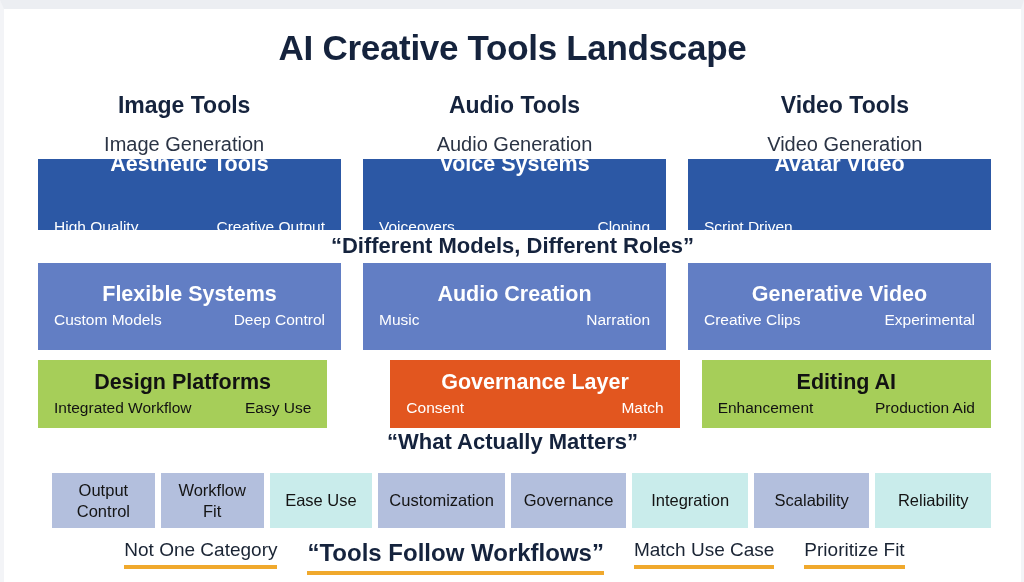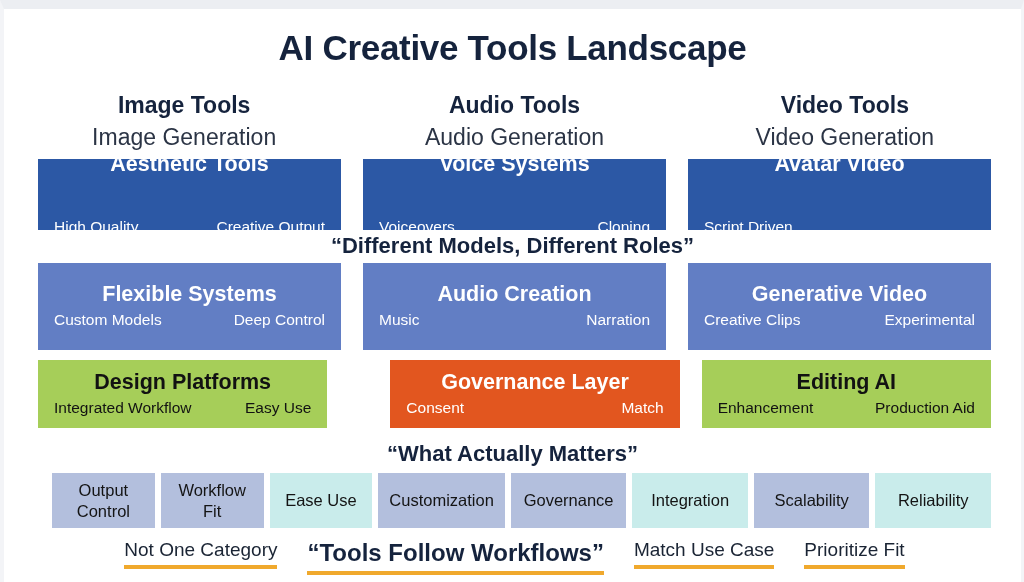--- a/index.html
+++ b/index.html
@@ -49,24 +49,24 @@
     gap: 38px;
   }
   .col-head { flex: 1; text-align: center; }
   .col-head-title {
     font-size: 23px;
     font-weight: bold;
     color: #15233d;
     line-height: 28px;
   }
   .col-head-sub {
-    font-size: 23px;
+    font-size: 20px;
     color: #2b3445;
     line-height: 25px;
-    margin-top: 6px;
+    margin-top: 13px;
   }
 
   
   .matrix {
     position: absolute;
     left: 34px;
     right: 30px;
     top: 150px;
   }
   .row {
@@ -121,21 +121,21 @@
   .quote {
     position: absolute;
     left: 0; right: 0;
     text-align: center;
     font-size: 22px;
     font-weight: bold;
     color: #15233d;
     white-space: nowrap;
   }
   .quote-models  { top: 224px; }
-  .quote-matters { top: 432px; }
+  .quote-matters { top: 420px; }
 
   
   .chips {
     position: absolute;
     left: 34px;
     right: 30px;
     top: 464px;
     height: 55px;
     display: flex;
     gap: 6px;

